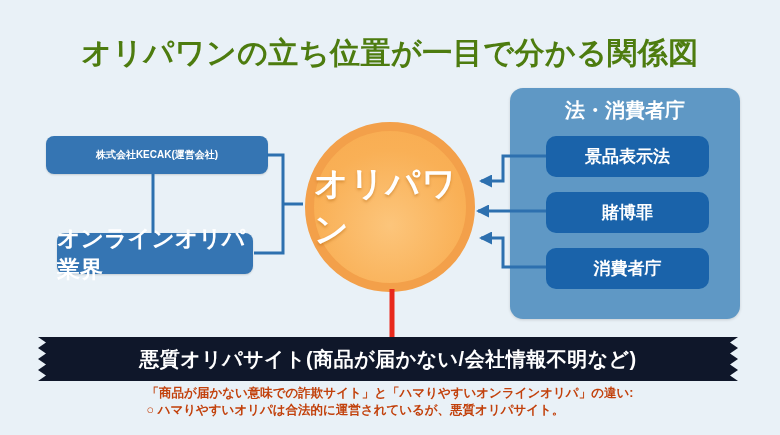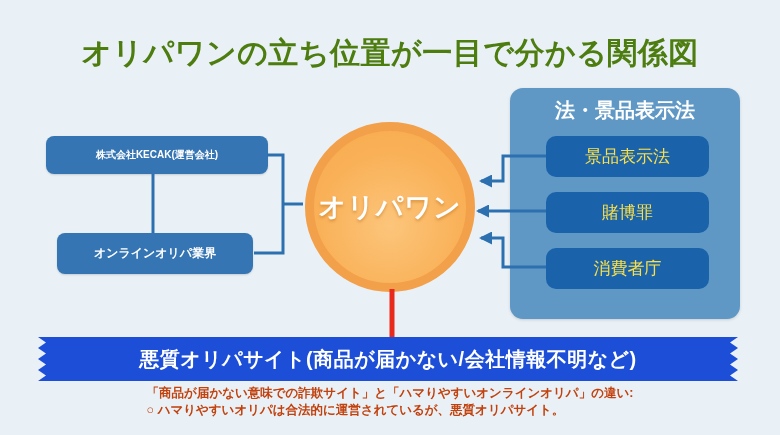--- a/index.html
+++ b/index.html
@@ -12,49 +12,49 @@
     position:absolute;top:33px;left:0;right:0;
     text-align:center;font-size:30px;font-weight:900;color:#4d7c0f;
     letter-spacing:.5px;margin:0;
   }
   .bluebox{
     position:absolute;background:#3575b3;border-radius:8px;color:#fff;
     font-weight:bold;display:flex;align-items:center;justify-content:center;
     box-shadow:0 1px 2px rgba(0,0,0,.15);
   }
   .box-company{left:46px;top:136px;width:222px;height:38px;font-size:10px;}
-  .box-industry{left:57px;top:233px;width:196px;height:41px;font-size:12px;}
+  .box-industry{left:57px;top:233px;width:196px;height:41px;font-size:23px;}
   .circle{
     position:absolute;left:305px;top:122px;width:170px;height:170px;
     box-sizing:border-box;border:9px solid #f3a04a;border-radius:50%;
     background:radial-gradient(circle at 50% 62%, #fcc57b 0%, #f9b056 62%, #f8ab4f 100%);
     display:flex;align-items:center;justify-content:center;
   }
   .circle span{
-    color:#fff;font-size:27px;font-weight:900;letter-spacing:1px;
+    color:#fff;font-size:34px;font-weight:900;letter-spacing:1px;
     text-shadow:0 2px 3px rgba(170,90,0,.4);
   }
   .panel{
     position:absolute;left:510px;top:88px;width:230px;height:231px;
     background:#5f98c5;border-radius:13px;box-shadow:0 1px 3px rgba(0,0,0,.15);
   }
   .panel-title{
     position:absolute;top:9px;left:0;right:0;text-align:center;
     color:#fff;font-size:20px;font-weight:900;
   }
   .pitem{
     position:absolute;left:36px;width:163px;height:41px;background:#1a63aa;
-    border-radius:10px;color:#fde047;font-size:17px;font-weight:normal;
+    border-radius:10px;color:#ffffff;font-size:17px;font-weight:bold;
     display:flex;align-items:center;justify-content:center;
   }
   .pitem1{top:48px;} .pitem2{top:104px;} .pitem3{top:160px;}
   .overlay{position:absolute;left:0;top:0;width:780px;height:435px;pointer-events:none;z-index:5;}
   .ribbon{
     position:absolute;left:38px;top:337px;width:700px;height:44px;
-    background:#1d4ed8;
+    background:#0f172a;
     clip-path:polygon(
       0% 0%,100% 0%,
       calc(100% - 8px) 12.5%,100% 25%,calc(100% - 8px) 37.5%,100% 50%,
       calc(100% - 8px) 62.5%,100% 75%,calc(100% - 8px) 87.5%,100% 100%,
       0% 100%,8px 87.5%,0% 75%,8px 62.5%,0% 50%,8px 37.5%,0% 25%,8px 12.5%);
     display:flex;align-items:center;justify-content:center;
   }
   .ribbon span{color:#fff;font-size:20px;font-weight:900;letter-spacing:.5px;}
   .footnote{
     position:absolute;left:0;right:0;top:385px;
@@ -75,21 +75,21 @@
 </div>
 <div class="bluebox box-industry">
   <span>オンラインオリパ業界</span>
 </div>
 
 <div class="circle">
   <span>オリパワン</span>
 </div>
 
 <div class="panel">
-  <div class="panel-title">法・景品表示法</div>
+  <div class="panel-title">法・消費者庁</div>
   <div class="pitem pitem1">
     <span>景品表示法</span>
   </div>
   <div class="pitem pitem3">
     <span>消費者庁</span>
   </div>
   <div class="pitem pitem2">
     <span>賭博罪</span>
   </div>
 </div>

